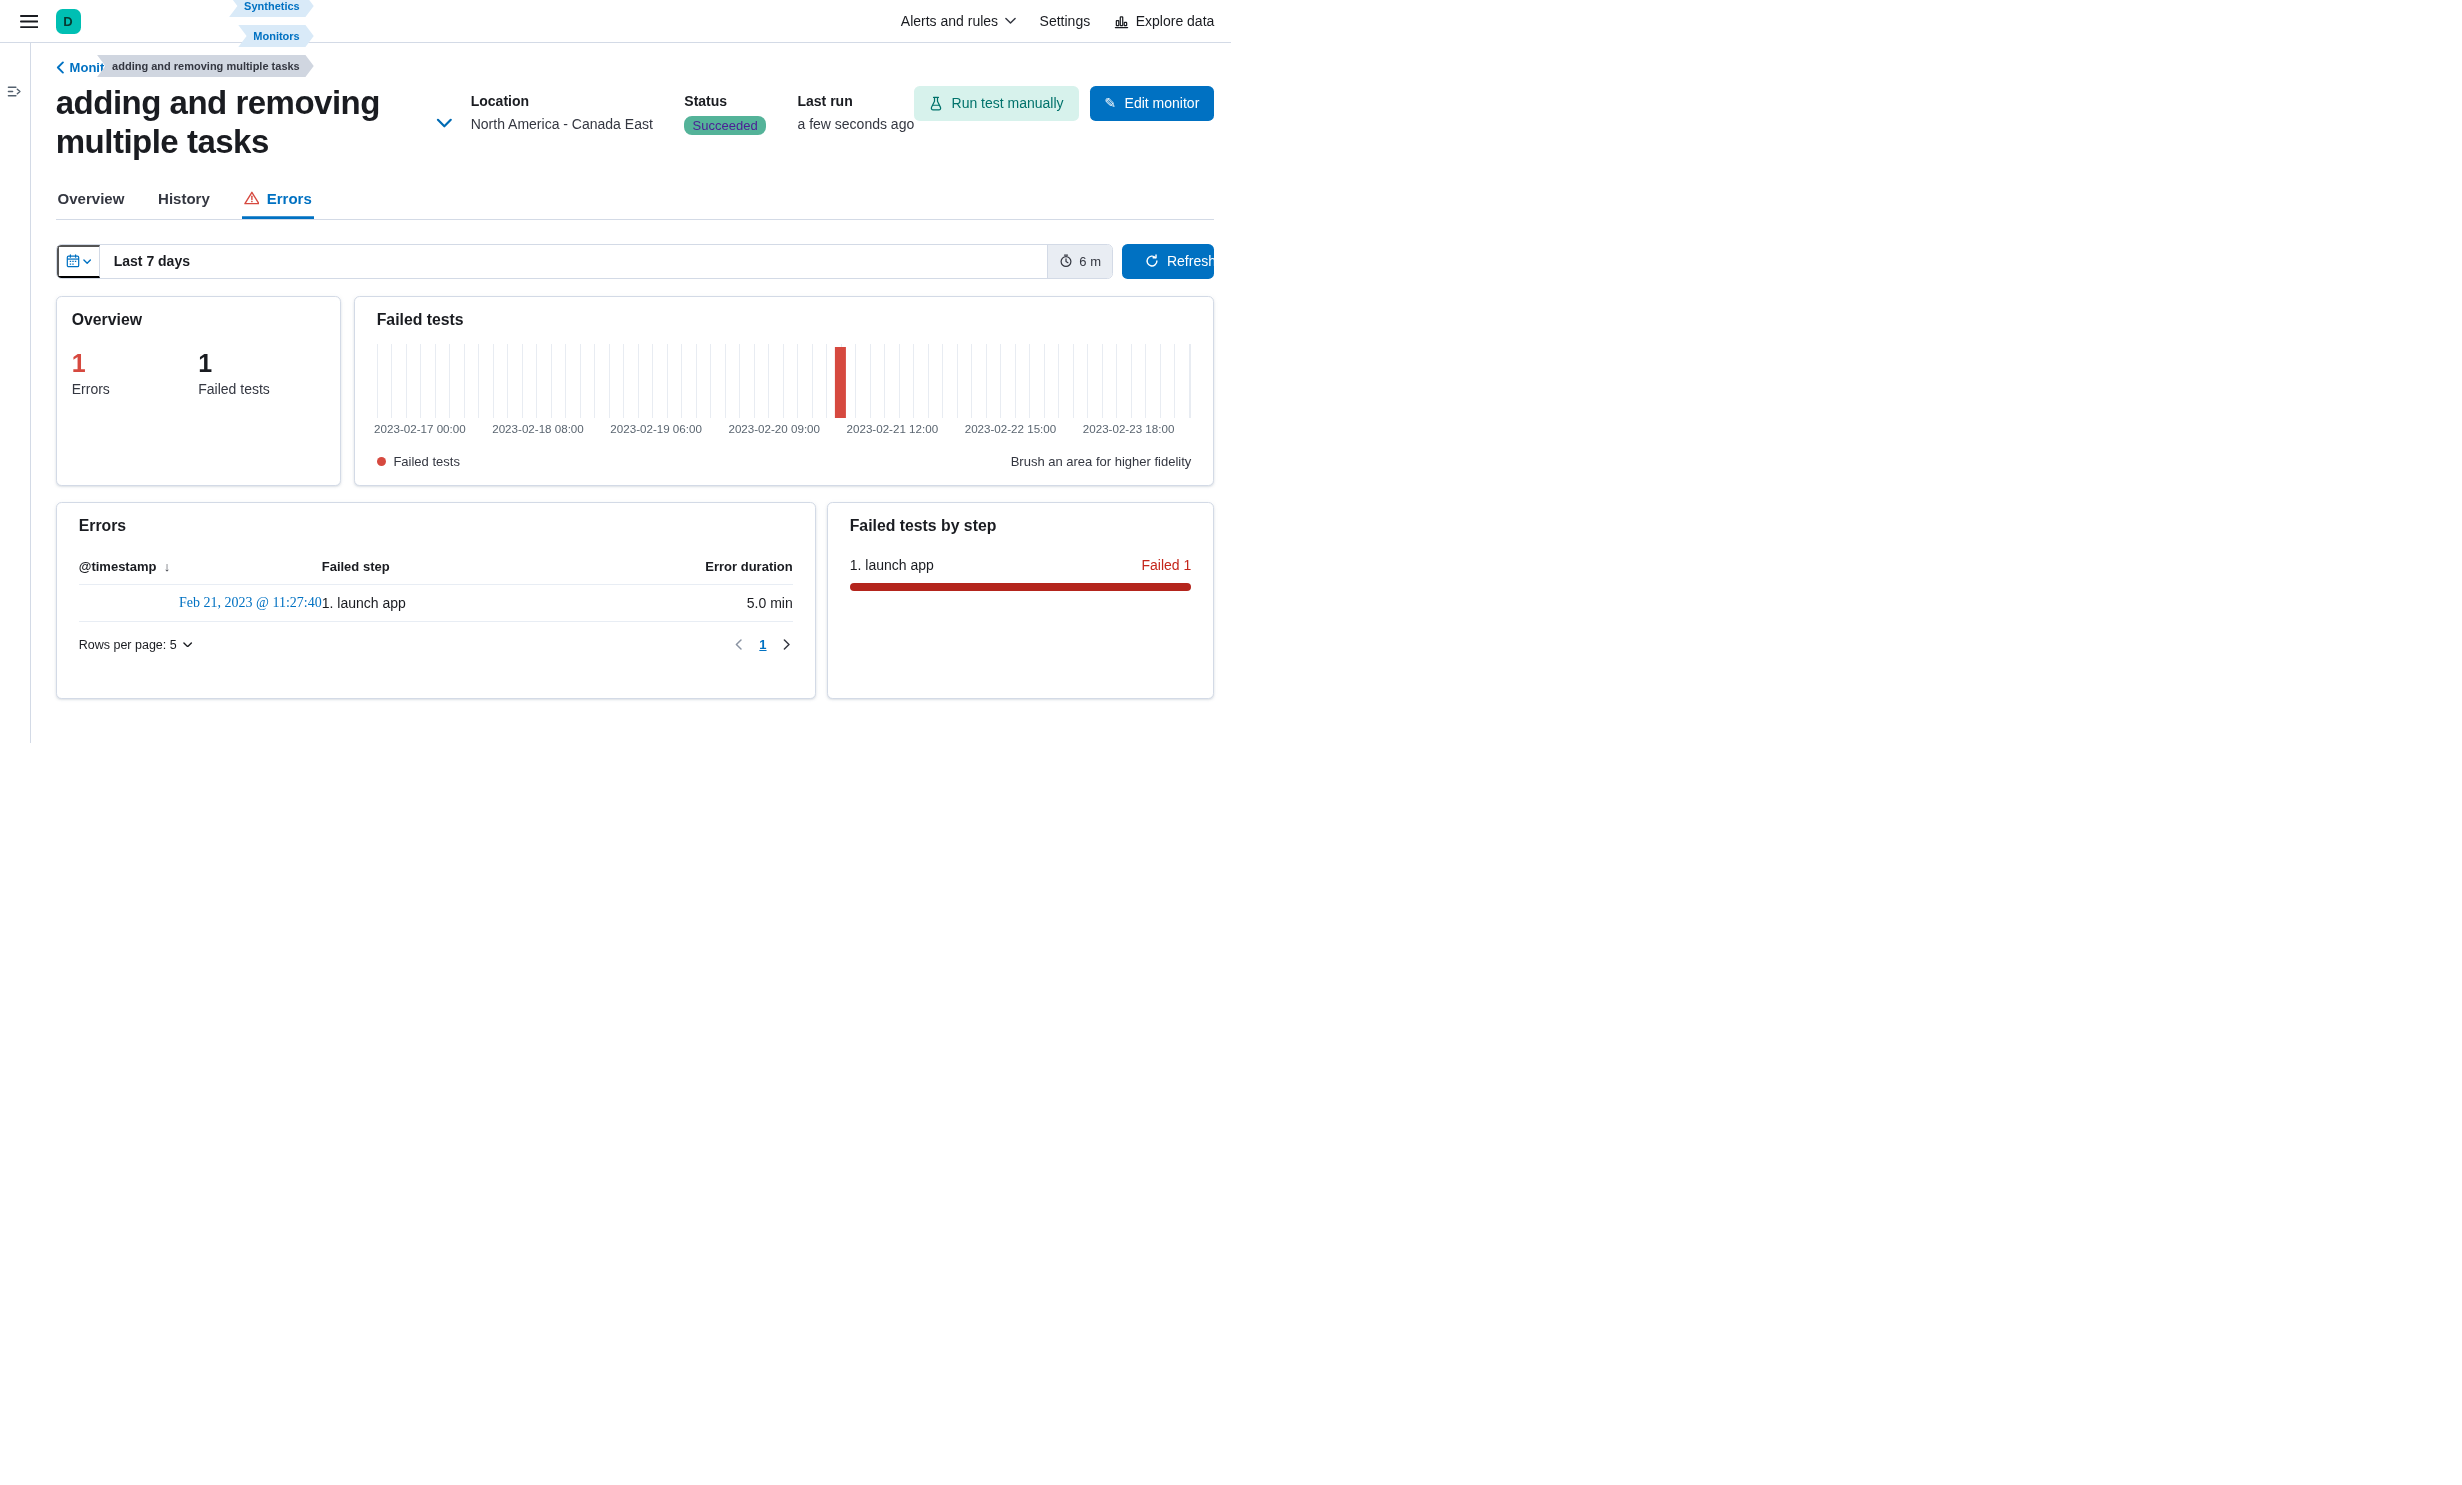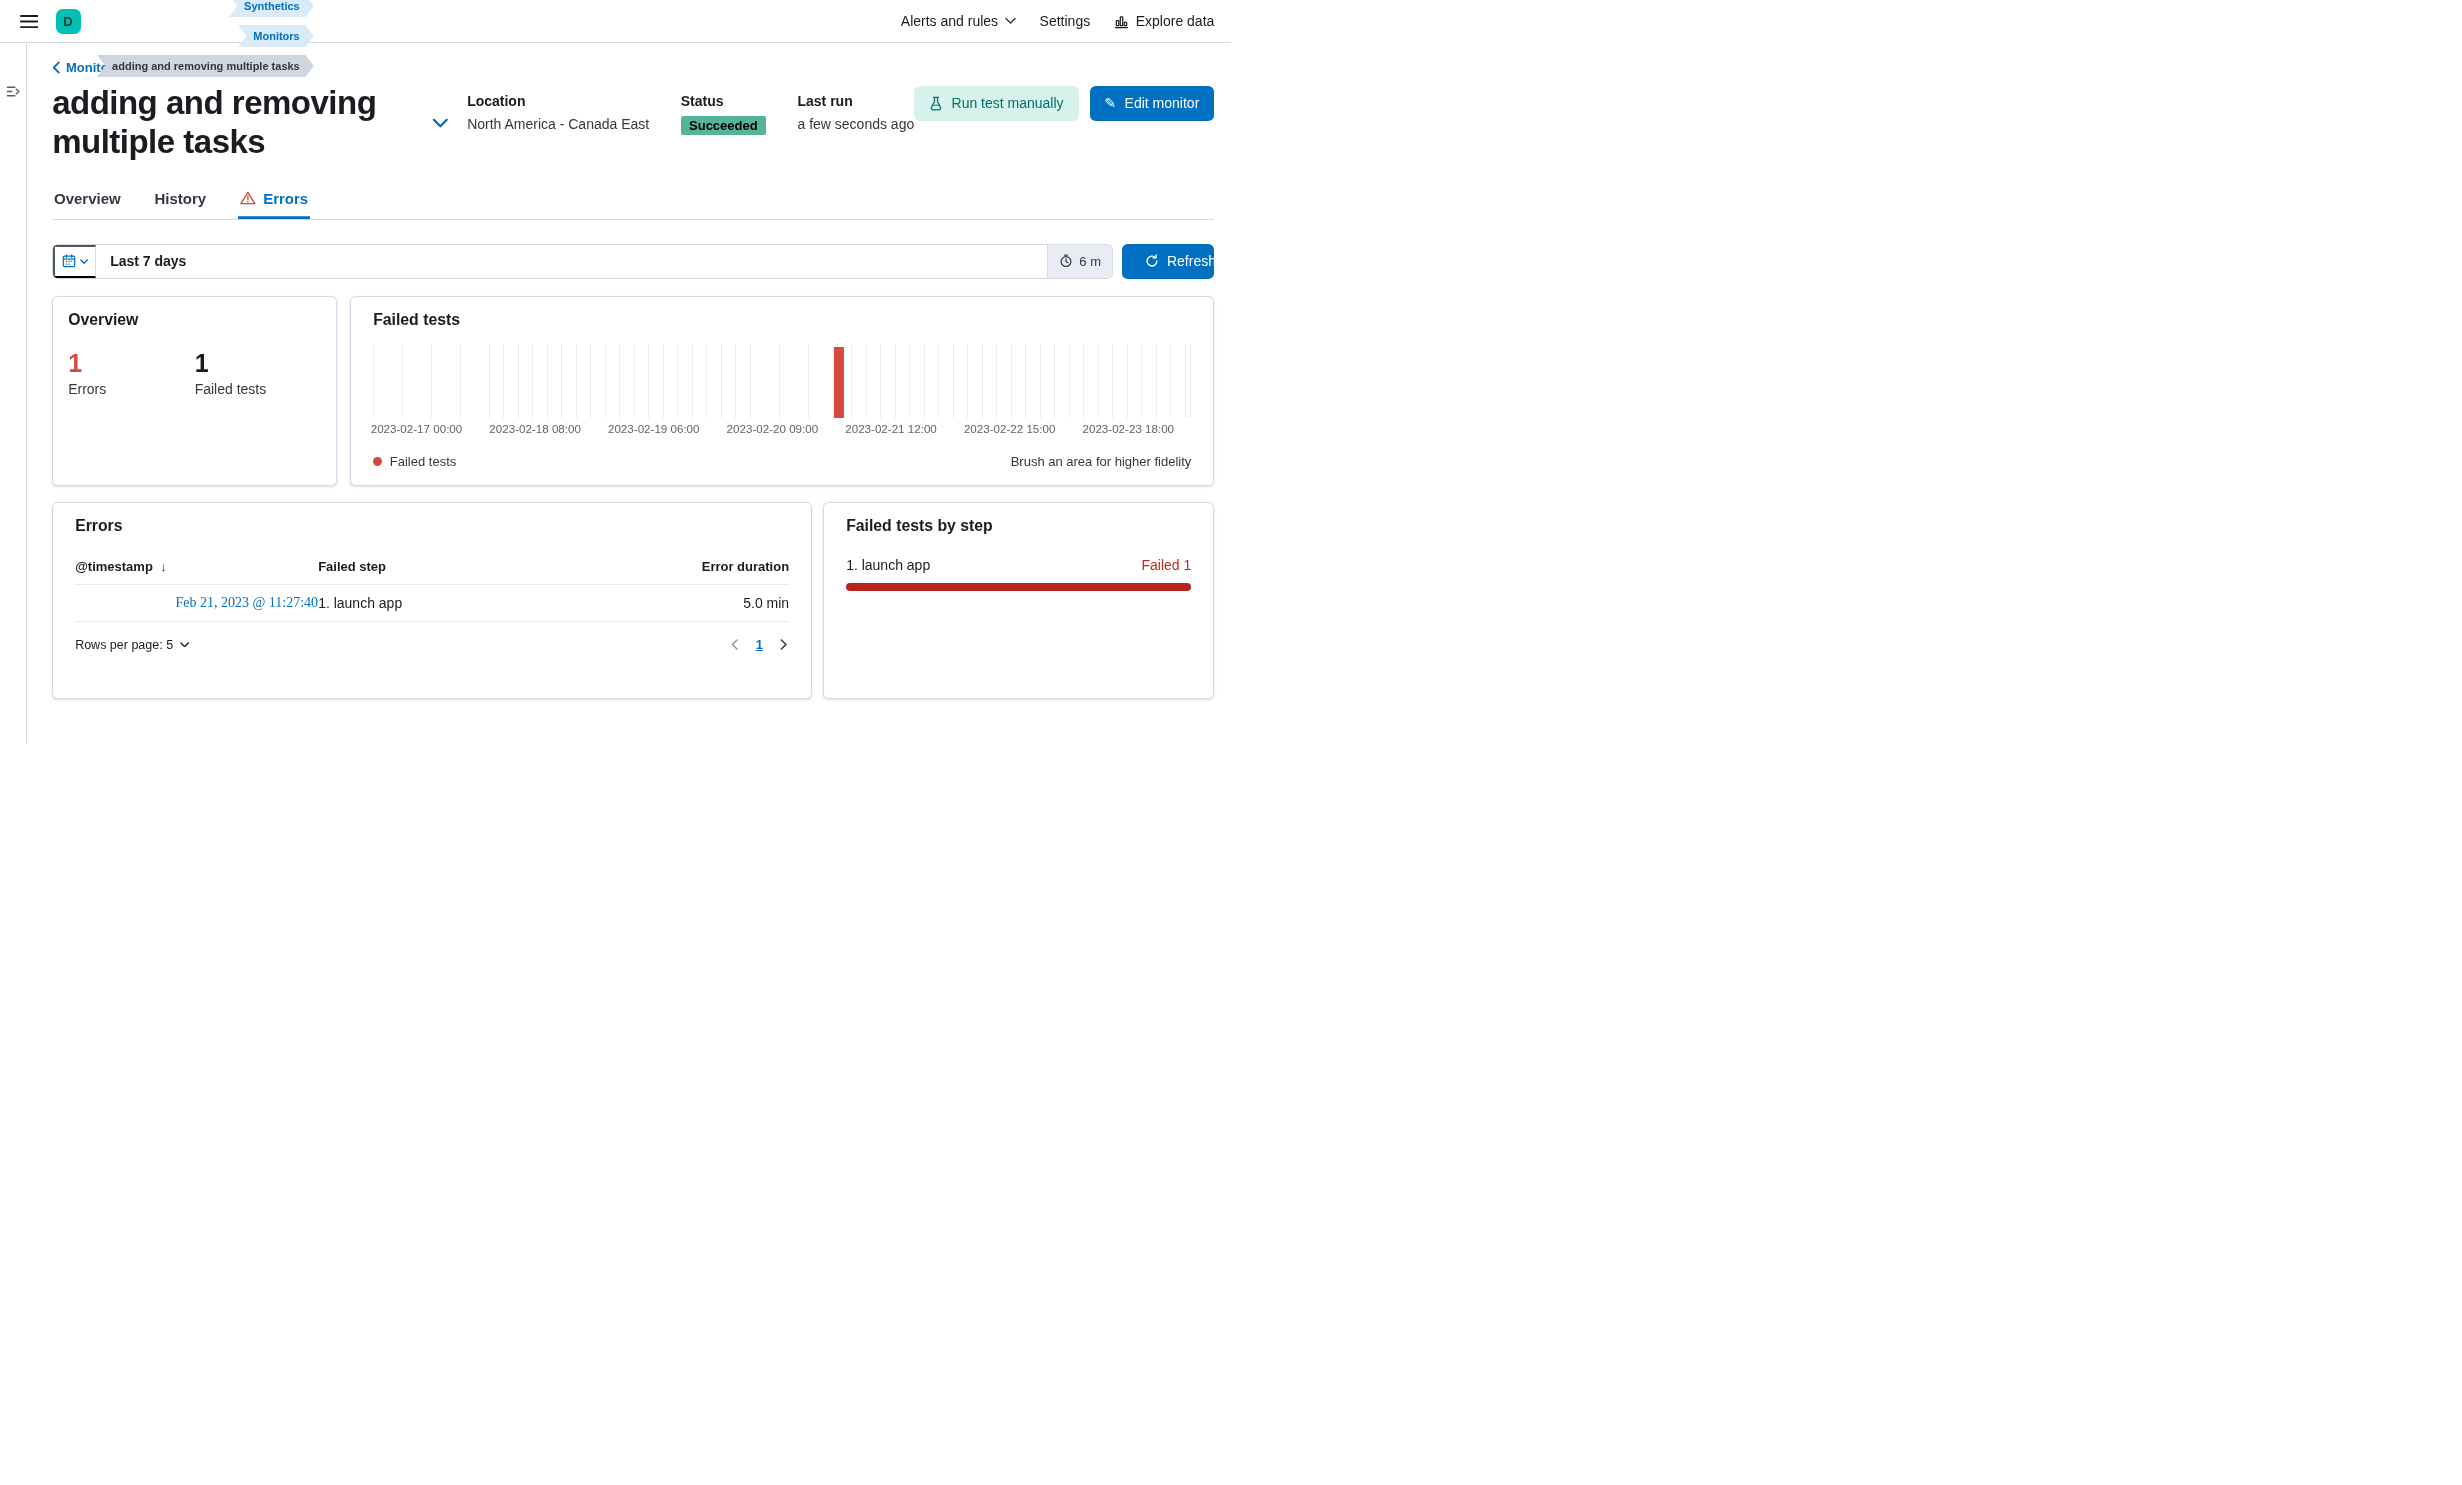--- a/index.html
+++ b/index.html
@@ -33,21 +33,21 @@
 
   .back-link{display:inline-flex; align-items:center; gap:5.6px; margin-top:16.7px; font-size:13px; font-weight:600; color:var(--primary); background:none; border:none; cursor:pointer;}
 
   .page-header{display:flex; align-items:flex-start; margin-top:7.4px;}
   .title-wrap{display:flex; align-items:center; width:415px;}
   h1.page-title{font-size:33px; line-height:1.18; font-weight:700; letter-spacing:-0.5px; width:371px; color:var(--text);}
   .title-caret{margin-left:9.3px; cursor:pointer;}
   .meta{display:flex; gap:31.5px; margin-top:9.3px;}
   .meta-label{font-size:14px; font-weight:700; margin-bottom:6.5px; white-space:nowrap;}
   .meta-value{font-size:14px; color:var(--subtext); white-space:nowrap;}
-  .status-badge{display:inline-block; background:var(--success-bg); color:#000000; font-size:13px; font-weight:700; padding:1.9px 8.3px; border-radius:2px;}
+  .status-badge{display:inline-block; background:var(--success-bg); color:#4c1d95; font-size:13px; font-weight:400; padding:1.9px 8.3px; border-radius:8px;}
   .actions{margin-left:auto; display:flex; gap:11px; margin-top:1.9px;}
   .btn{height:35px; border-radius:5.6px; border:none; font-size:14px; font-weight:500; display:flex; align-items:center; gap:8.3px; padding:0 15px; cursor:pointer; font-family:inherit; white-space:nowrap;}
   .btn-teal{background:var(--teal-bg); color:var(--teal-text);}
   .btn-primary{background:var(--primary); color:#fff;}
 
   
   .tabs{display:flex; gap:30px; margin-top:28px; border-bottom:0.9px solid var(--border);}
   .tab{display:flex; align-items:center; gap:7.4px; font-size:15px; font-weight:600; color:var(--subtext); padding:0 1.9px 12px; background:none; border:none; cursor:pointer; font-family:inherit;}
   .tab.active{color:var(--primary); box-shadow:inset 0 -2.8px 0 var(--primary);}
 

